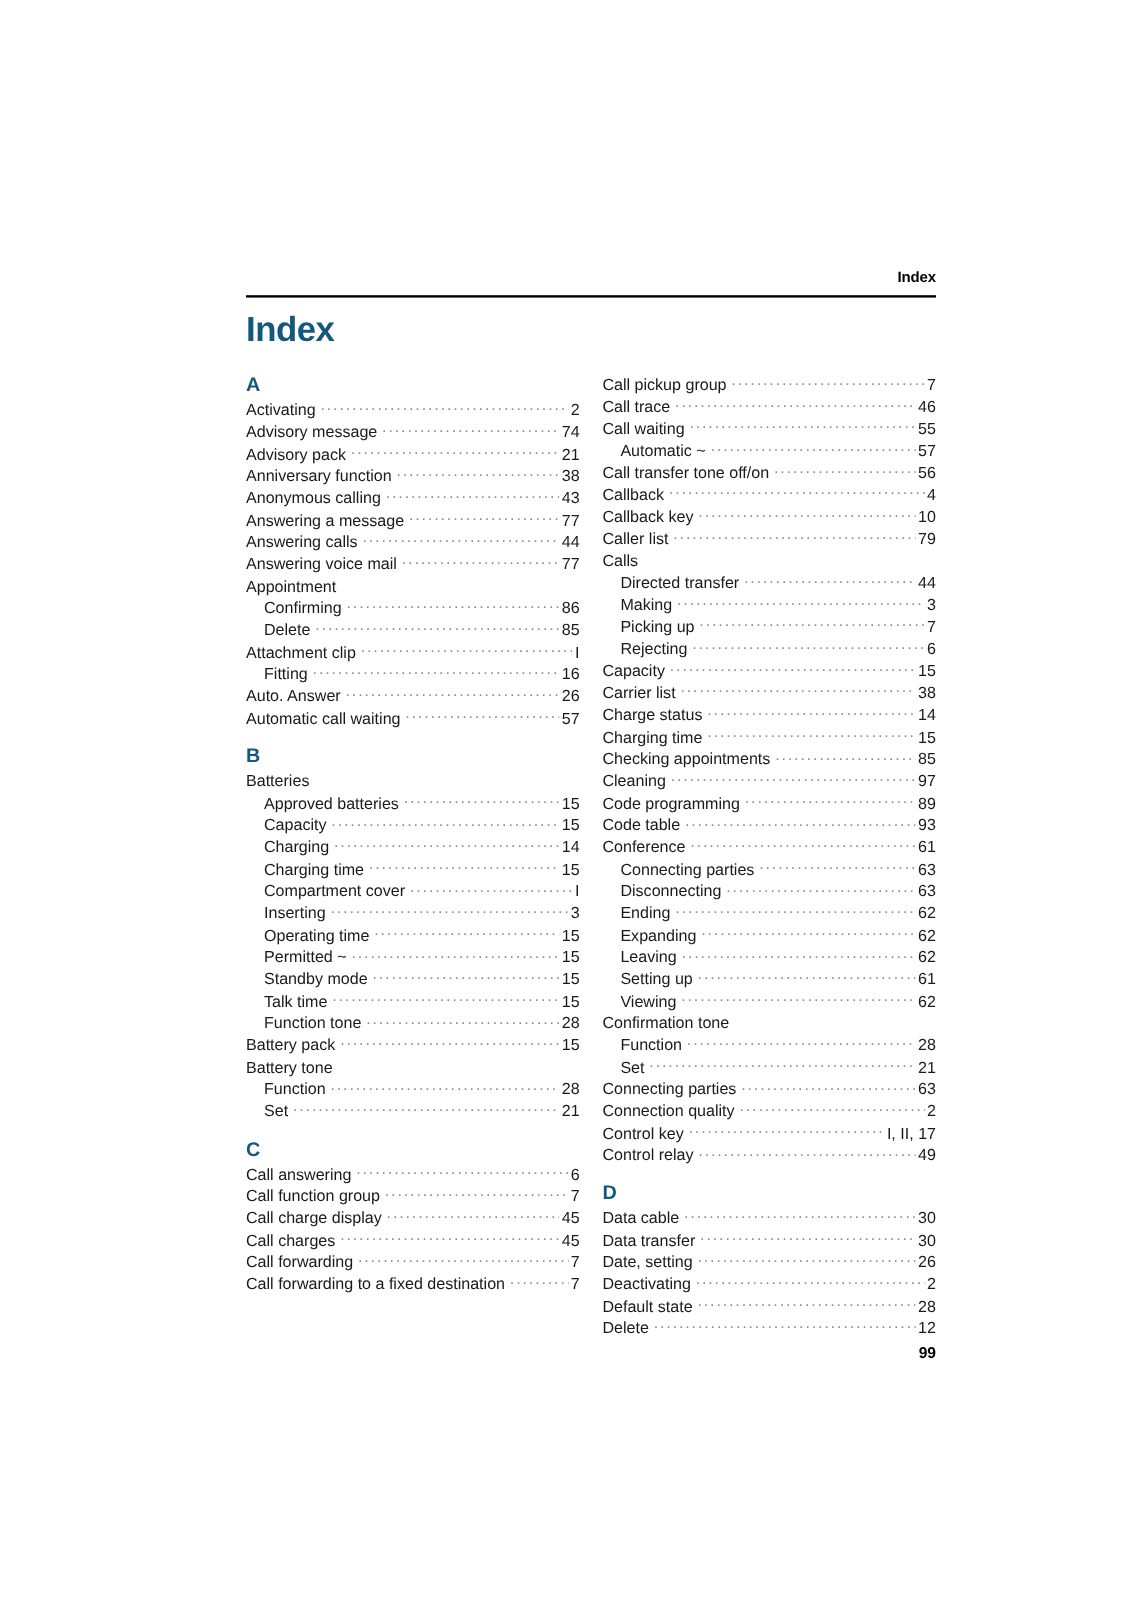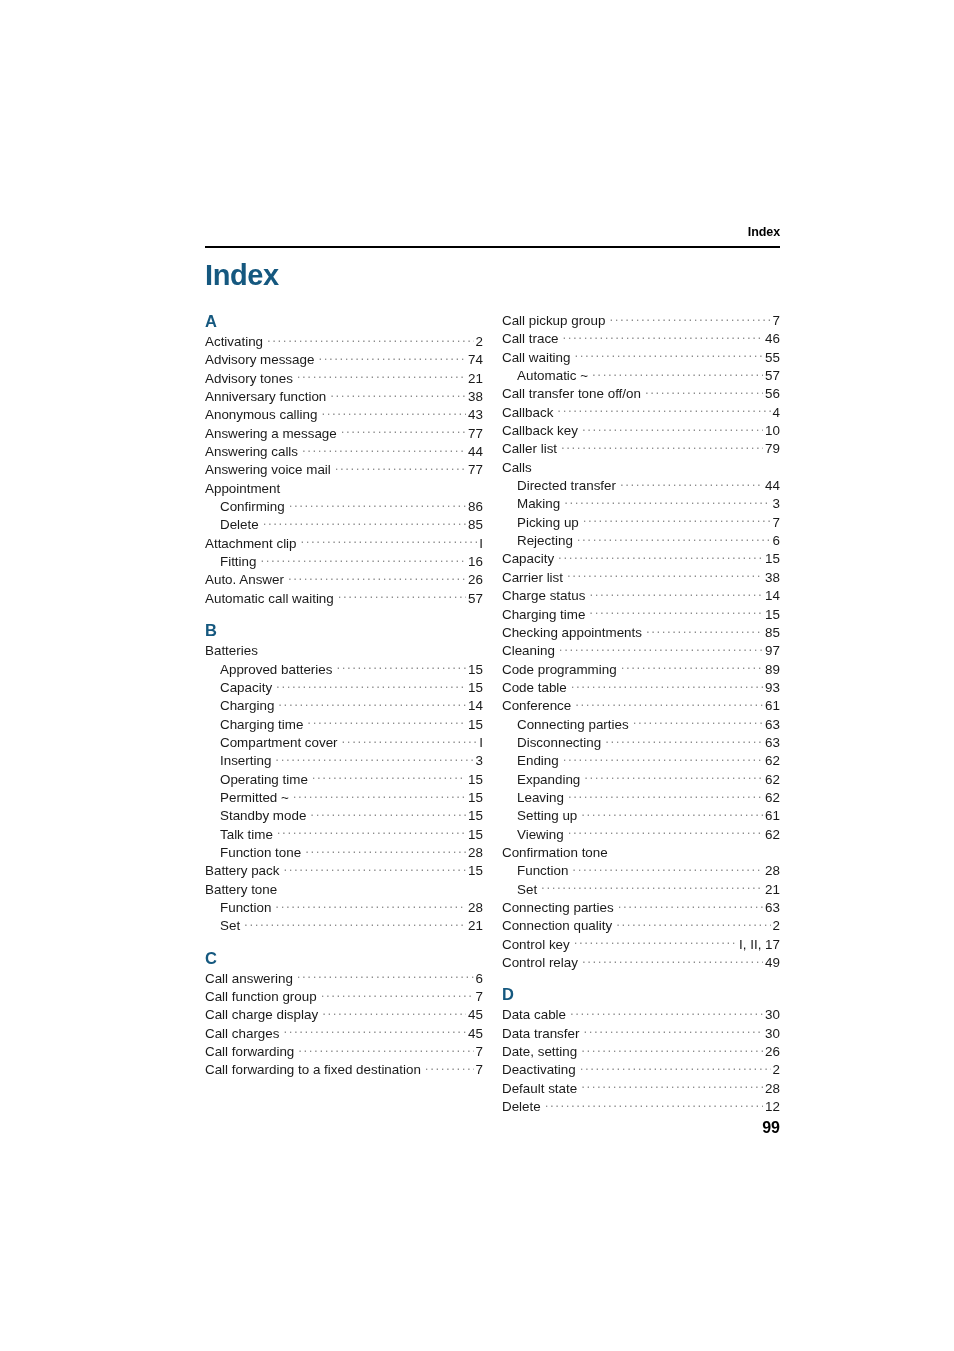--- a/index.html
+++ b/index.html
@@ -120,21 +120,21 @@
 
   .entry.sub .label { padding-left: 15px; }
 
   
   .folio {
     position: absolute;
     left: 205px;
     top: 1120px;
     width: 575px;
     text-align: right;
-    font-size: 16px;
+    font-size: 13px;
     font-weight: bold;
     color: #000000;
     line-height: 15px;
   }
 </style>
 </head>
 <body>
 
 <div class="page">
 
@@ -152,21 +152,21 @@
           <span class="label">Activating</span>
           <span class="leader"></span>
           <span class="page-no">2</span>
         </div>
         <div class="entry">
           <span class="label">Advisory message</span>
           <span class="leader"></span>
           <span class="page-no">74</span>
         </div>
         <div class="entry">
-          <span class="label">Advisory tones</span>
+          <span class="label">Advisory pack</span>
           <span class="leader"></span>
           <span class="page-no">21</span>
         </div>
         <div class="entry">
           <span class="label">Anniversary function</span>
           <span class="leader"></span>
           <span class="page-no">38</span>
         </div>
         <div class="entry">
           <span class="label">Anonymous calling</span>

